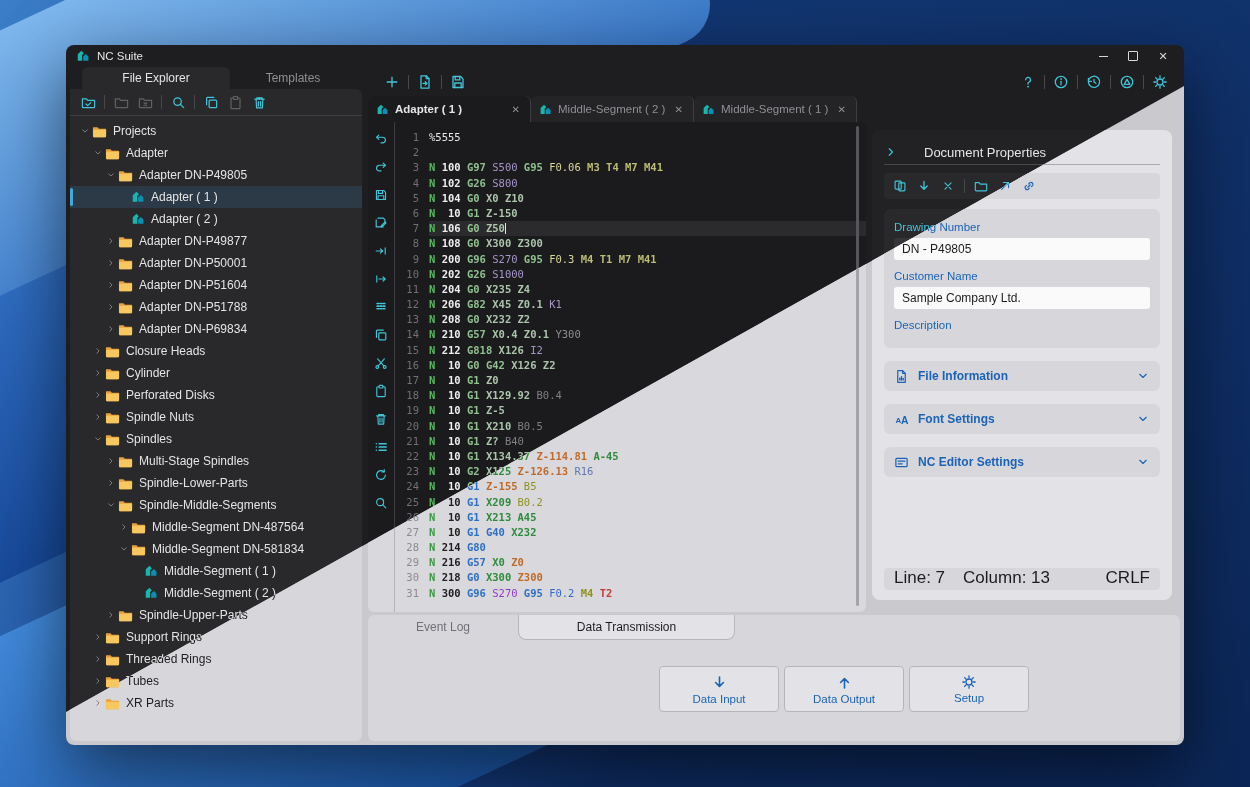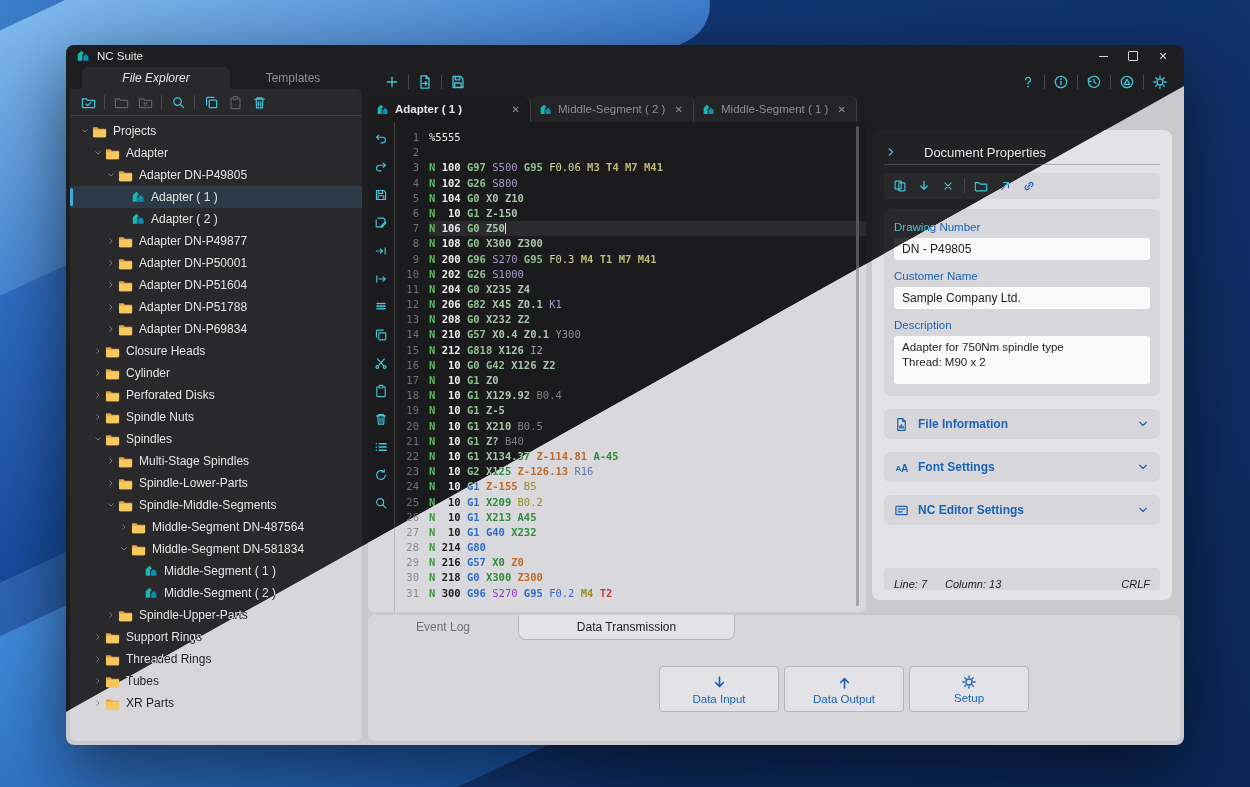--- a/index.html
+++ b/index.html
@@ -49,21 +49,21 @@
   .win-btn{width:30px;height:22px;display:flex;align-items:center;justify-content:center;color:#d6d6d6;}
   .wc-min{width:9px;height:1px;background:#d6d6d6;}
   .wc-max{width:8px;height:8px;border:1px solid #d6d6d6;border-radius:1px;}
   .wc-close{font-size:11px;line-height:1;}
 
   
   .left-region{position:absolute;left:4px;top:22px;width:292px;height:674px;}
   .lp-tabs{position:absolute;left:0;top:0;right:0;height:22px;}
   .lp-tab{position:absolute;top:0;height:22px;display:flex;align-items:center;justify-content:center;
     font-size:12px;color:var(--dim);border-radius:6px 6px 0 0;cursor:pointer;}
-  .lp-tab.active{background:var(--panel);color:var(--text);font-style:italic;}
+  .lp-tab.active{background:var(--panel);color:var(--text);}
   .lp-panel{position:absolute;left:0;top:22px;right:0;bottom:0;background:var(--panel);
     border-radius:0 6px 6px 6px;overflow:hidden;}
   .lp-toolbar{height:26px;display:flex;align-items:center;padding:0 6px;border-bottom:1px solid var(--border);}
   .tree{padding-top:4px;}
   .tree-row{height:22px;display:flex;align-items:center;position:relative;cursor:pointer;}
   .tree-row .chev{width:14px;display:flex;justify-content:center;color:var(--dim);flex:none;}
   .tree-row .t-icn{flex:none;margin-right:6px;display:flex;}
   .tree-row .t-label{white-space:nowrap;font-size:12px;color:var(--text);}
   .tree-row.selected{background:var(--sel-bg);}
   .tree-row.selected::before{content:"";position:absolute;left:0;top:2px;bottom:2px;width:3px;background:var(--sel-bar);border-radius:2px;}
@@ -111,21 +111,21 @@
   .f-label{color:var(--accent);font-size:11.5px;margin:4px 0 5px;}
   .f-input{height:22px;background:var(--input-bg);border-radius:3px;display:flex;align-items:center;
     padding:0 8px;font-size:12px;color:var(--text);cursor:text;}
   .f-textarea{height:40px;background:var(--input-bg);border-radius:3px;padding:4px 8px;
     font-size:11.5px;line-height:15px;color:var(--text);white-space:pre-line;cursor:text;}
   .section{margin-top:13px;height:30px;background:var(--panel);border-radius:6px;display:flex;
     align-items:center;padding:0 10px;flex:none;cursor:pointer;}
   .section .s-label{color:var(--accent);font-size:12px;font-weight:bold;margin-left:9px;flex:1;}
   .section .icn{color:var(--accent);}
   .props-status{margin-top:auto;height:22px;background:var(--panel);border-radius:4px;display:flex;
-    align-items:flex-end;padding:0 10px;font-size:11px;color:var(--text);flex:none;font-style:italic;}
+    align-items:flex-start;padding:0 10px;font-size:17px;color:var(--text);flex:none;}
   .props-status .col-lbl{margin-left:18px;}
   .props-status .eol{margin-left:auto;}
 
   
   .bottom-panel{position:absolute;left:0;top:548px;width:812px;height:126px;background:var(--panel);
     border-radius:6px;}
   .bp-tabs{position:absolute;left:0;top:0;height:24px;display:flex;}
   .bp-tab{height:24px;width:150px;display:flex;align-items:center;justify-content:center;
     font-size:12px;color:var(--dim);cursor:pointer;}
   .bp-tab.active{width:215px;background:var(--panel2);border:1px solid var(--border);border-top:none;
@@ -2168,22 +2168,20 @@
                 </svg>
               </span>
             </button>
           </div>
         <div class="fields">
           <div class="f-label">Drawing Number</div>
           <div class="f-input">DN - P49805</div>
           <div class="f-label" style="margin-top:10px;">Customer Name</div>
           <div class="f-input">Sample Company Ltd.</div>
           <div class="f-label" style="margin-top:10px;">Description</div>
-          <div class="f-textarea">Adapter for 750Nm spindle type
-Thread: M90 x 2</div>
         </div>
         <div id="sections">
             <div class="section">
               <span class="icn" style="width: 15px; height: 15px;">
                 <svg viewBox="0 0 16 16" fill="none" stroke="currentColor" stroke-width="1.3" stroke-linecap="round" stroke-linejoin="round" width="100%" height="100%">
                   <path d="M4 1.8h5.2L12 4.6v9.6H4z"></path>
                   <path d="M9.2 1.8v2.8H12"></path>
                   <path d="M6.2 11.6V9.8M8 11.6V8.2M9.8 11.6v-1.4" stroke-width="1.5"></path>
                 </svg>
               </span>

